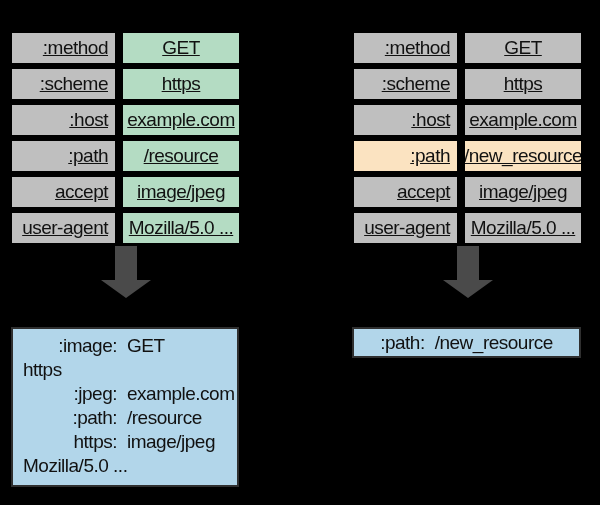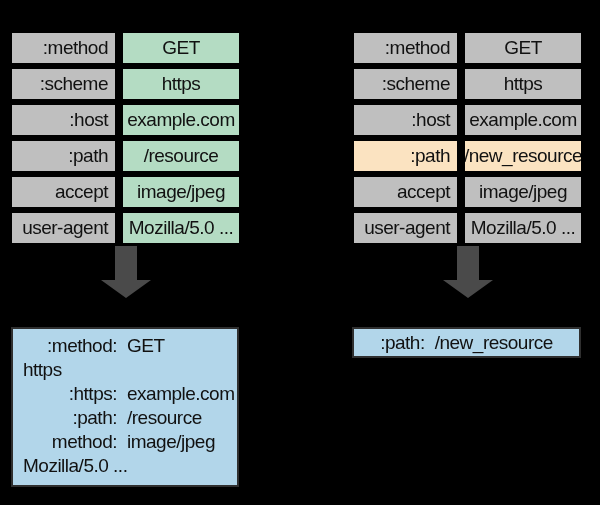--- a/index.html
+++ b/index.html
@@ -10,21 +10,21 @@
   body{
     width:600px;height:505px;background:var(--bg);
     font-family:"Liberation Sans", sans-serif;
     color:var(--text);overflow:hidden;position:relative;
   }
   .stage{position:absolute;inset:0;}
   
   .hdr-table{position:absolute;width:231px;}
   .hdr-table.left{left:10px;top:31px;}
   .hdr-table.right{left:352px;top:31px;}
-  .hdr-row{display:flex;gap:4px;height:34px;margin-bottom:2px;}
+  .hdr-row{display:flex;gap:4px;height:34px;margin-bottom:2px;text-decoration:underline;}
   .cell{
     box-sizing:border-box;border:2px solid #000;
     display:flex;align-items:center;white-space:nowrap;
     font-size:19px;letter-spacing:-0.5px;overflow:hidden;
   }
   .cell.name{width:107px;background:var(--gray);justify-content:flex-end;padding-right:7px;}
   .cell.value{width:120px;justify-content:center;padding:0 1px;}
   .left .cell.value{background:var(--green);}
   .right .cell.value{background:var(--gray);}
   .hdr-row.highlighted .cell{background:var(--peach) !important;}
@@ -108,36 +108,36 @@
 
   <svg class="down-arrow left" viewBox="0 0 50 52">
     <polygon points="14,0 36,0 36,34 50,34 25,52 0,34 14,34" fill="var(--arrow)"></polygon>
   </svg>
   <svg class="down-arrow right" viewBox="0 0 50 52">
     <polygon points="14,0 36,0 36,34 50,34 25,52 0,34 14,34" fill="var(--arrow)"></polygon>
   </svg>
 
   <div class="encoded-box left">
     <div class="enc-line">
-      <span class="enc-key">:method:</span>
+      <span class="enc-key">:image:</span>
       <span class="enc-val">GET</span>
     </div>
     <div class="enc-line">
       <span class="enc-val">https</span>
     </div>
     <div class="enc-line">
-      <span class="enc-key">:https:</span>
+      <span class="enc-key">:jpeg:</span>
       <span class="enc-val">example.com</span>
     </div>
     <div class="enc-line">
       <span class="enc-key">:path:</span>
       <span class="enc-val">/resource</span>
     </div>
     <div class="enc-line">
-      <span class="enc-key">method:</span>
+      <span class="enc-key">https:</span>
       <span class="enc-val">image/jpeg</span>
     </div>
     <div class="enc-line">
       <span class="enc-val">Mozilla/5.0 ...</span>
     </div>
   </div>
 
   <div class="encoded-box right">
     <div class="enc-line">
       <span class="enc-key">:path:</span>

